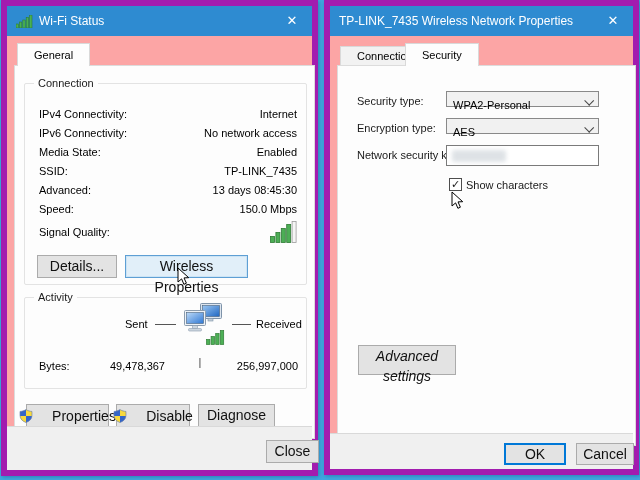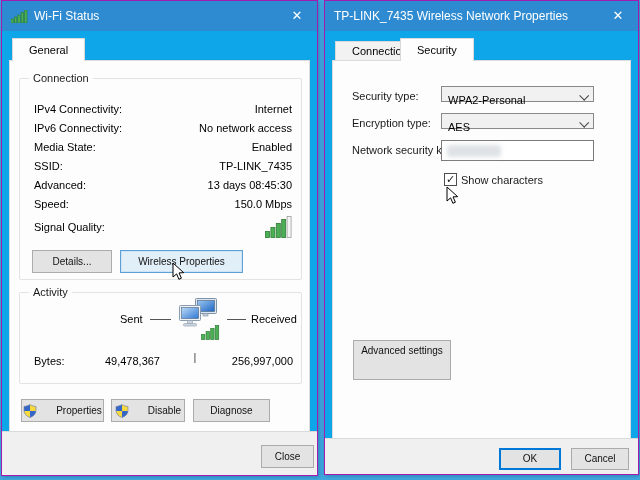--- a/index.html
+++ b/index.html
@@ -2,21 +2,21 @@
 <html style="--titlebar-bg: #2e8bd1; --desktop-bg: #41a8e1; --accent: #0078d7; --signal-green: #44a94d;"><head>
 <meta charset="utf-8">
 <style>
   html,body{margin:0;padding:0;}
   body{
     width:640px;height:480px;position:relative;overflow:hidden;
     background:var(--desktop-bg,#41a8e1);
     font-family:"Liberation Sans",sans-serif;font-size:11px;color:#000;
     -webkit-font-smoothing:antialiased;
   }
-  .dialog{position:absolute;background:#0ea5e9;border:1px solid #a21caf;box-shadow:1px 1px 4px rgba(0,50,90,.35);box-sizing:border-box;}
+  .dialog{position:absolute;background:#fca5a5;border:6px solid #a21caf;box-shadow:1px 1px 4px rgba(0,50,90,.35);box-sizing:border-box;}
   #wifi-dialog{left:1px;top:0;width:317px;height:476px;}
   #wnp-dialog{left:324px;top:0;width:315px;height:475px;}
 
   .titlebar{height:30px;background:var(--titlebar-bg,#2e8bd1);display:flex;align-items:center;padding:0 9px;color:#fff;font-size:12px;gap:6px;box-sizing:border-box;}
   .titlebar .title{flex:1;white-space:nowrap;overflow:hidden;}
   .close-btn{width:22px;height:22px;line-height:22px;text-align:center;font-size:13px;cursor:default;}
 
   .tab{position:absolute;background:#f2f2f2;border:1px solid #d9d9d9;border-bottom:none;box-sizing:border-box;padding:0 16px;white-space:nowrap;}
   .tab.active{background:#fdfdfd;z-index:3;}
 
@@ -24,21 +24,21 @@
   #wifi-page{left:7px;top:59px;width:301px;height:374px;}
   #wnp-page{left:7px;top:59px;width:299px;height:381px;}
 
   .group{position:absolute;border:1px solid #e3e3e3;border-radius:2px;box-sizing:border-box;}
   .group-label{position:absolute;top:-7px;left:9px;background:#fdfdfd;padding:0 4px;color:#1a1a1a;}
 
   .info-rows{position:absolute;left:0;right:0;top:20px;}
   .info-row{display:flex;justify-content:space-between;align-items:center;height:19px;padding:0 9px 0 14px;}
   .info-row.signal{height:28px;}
 
-  .btn{position:absolute;background:#e3e3e3;border:1px solid #ababab;box-sizing:border-box;height:23px;line-height:21px;text-align:center;font-size:10px;color:#111;}
+  .btn{position:absolute;background:#e3e3e3;border:1px solid #ababab;box-sizing:border-box;height:23px;line-height:21px;text-align:center;font-size:14px;color:#111;}
   .btn.shield-btn{display:flex;align-items:center;justify-content:center;gap:19px;line-height:normal;}
   .btn.highlight{background:#e1eff9;border-color:#5e9fd4;box-shadow:inset 0 0 0 1px #cce4f5;}
   .btn.default{border-color:var(--accent,#0078d7);box-shadow:inset 0 0 0 1px var(--accent,#0078d7);}
 
   .footer{position:absolute;left:0;right:0;bottom:0;background:#f0f0f0;border-top:1px solid #d9d9d9;}
   #wifi-footer{height:43px;}
   #wnp-footer{height:35px;}
 
   .sr-item{position:absolute;white-space:nowrap;}
   .dashline{position:absolute;height:1px;background:#555;}
@@ -236,21 +236,21 @@
   <span class="field-label" style="left:27px;top:143px;">Network security key</span>
   <div class="textinput" style="left:116px;top:139px;">
     <div class="blur-blob"></div>
   </div>
 
   <div class="checkbox" style="left:119px;top:172px;">
     <span>✓</span>
   </div>
   <span class="field-label" style="left:136px;top:173px;">Show characters</span>
 
-  <div class="btn" style="left:28px;top:339px;width:98px;height:40px;line-height:20px;">Advanced settings</div>
+  <div class="btn" style="left:28px;top:339px;width:98px;height:30px;line-height:20px;font-style:italic;">Advanced settings</div>
 
   <div class="footer" id="wnp-footer">
     <div class="btn default" style="left:174px;top:9px;width:62px;height:22px;line-height:20px;">OK</div>
     <div class="btn" style="left:246px;top:9px;width:58px;height:22px;line-height:20px;">Cancel</div>
   </div>
 
   <div class="cursor" style="left:121px;top:185px;">
     <svg width="13" height="19" viewBox="0 0 13 19">
       <path d="M1,1 L1,15 L4.6,11.9 L6.9,17.3 L9.4,16.2 L7,10.9 L11.7,10.7 Z" fill="#fff" stroke="#000" stroke-width="1" stroke-linejoin="round"></path>
     </svg>

